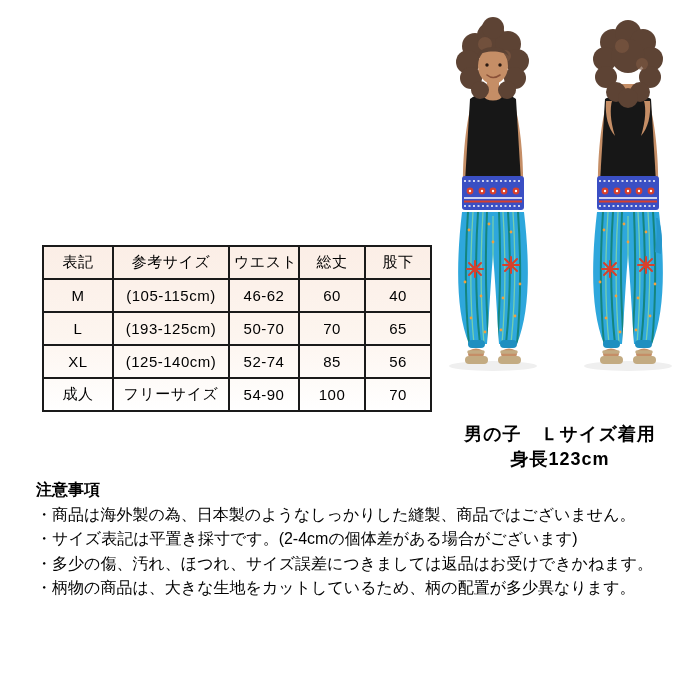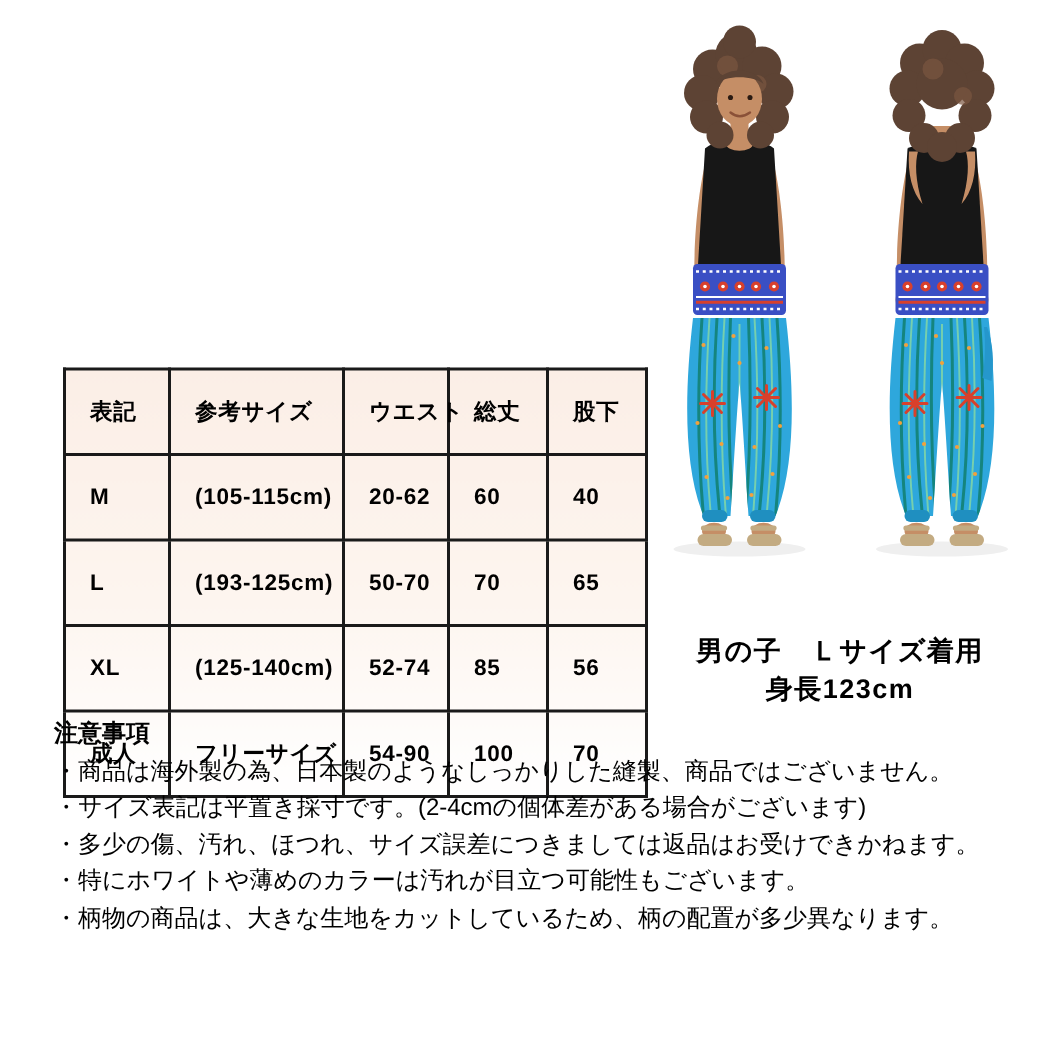--- a/index.html
+++ b/index.html
@@ -17,22 +17,22 @@
   .canvas{position:relative;width:700px;height:700px;overflow:hidden;}
 
   
   .size-table{
     position:absolute;left:42px;top:245px;width:388px;
     border-collapse:collapse;table-layout:fixed;
     background:linear-gradient(180deg,var(--table-bg-top) 0%,#fdf5ef 55%,#ffffff 100%);
   }
   .size-table th,.size-table td{
     border:2px solid var(--border-black);
-    font-size:15px;font-weight:bold;text-align:left;vertical-align:middle;
-    padding:16px;height:23px;letter-spacing:0.5px;white-space:nowrap;
+    font-size:15px;font-weight:normal;text-align:center;vertical-align:middle;
+    padding:4px;height:23px;letter-spacing:0.5px;white-space:nowrap;
   }
 
   
   .photos{position:absolute;left:423px;top:6px;width:277px;height:374px;}
   .photos svg{display:block;width:100%;height:100%;}
 
   
   .caption{
     position:absolute;left:420px;top:384px;width:280px;
     text-align:center;font-weight:bold;font-size:18px;line-height:25px;
@@ -64,21 +64,21 @@
         <th>参考サイズ</th>
         <th>ウエスト</th>
         <th>総丈</th>
         <th>股下</th>
       </tr>
     </thead>
     <tbody>
       <tr>
         <td>M</td>
         <td>(105-115cm)</td>
-        <td>20-62</td>
+        <td>46-62</td>
         <td>60</td>
         <td>40</td>
       </tr>
       <tr>
         <td>L</td>
         <td>(193-125cm)</td>
         <td>50-70</td>
         <td>70</td>
         <td>65</td>
       </tr>
@@ -268,17 +268,16 @@
   <div class="caption">
     <div>男の子　Ｌサイズ着用</div>
     <div>身長123cm</div>
   </div>
 
   <div class="notes">
     <div class="notes-title">注意事項</div>
     <div class="note-line">・商品は海外製の為、日本製のようなしっかりした縫製、商品ではございません。</div>
     <div class="note-line">・サイズ表記は平置き採寸です。(2-4cmの個体差がある場合がございます)</div>
     <div class="note-line">・多少の傷、汚れ、ほつれ、サイズ誤差につきましては返品はお受けできかねます。</div>
-    <div class="note-line">・特にホワイトや薄めのカラーは汚れが目立つ可能性もございます。</div>
     <div class="note-line">・柄物の商品は、大きな生地をカットしているため、柄の配置が多少異なります。</div>
   </div>
 
 </div>
 
 </body></html>

